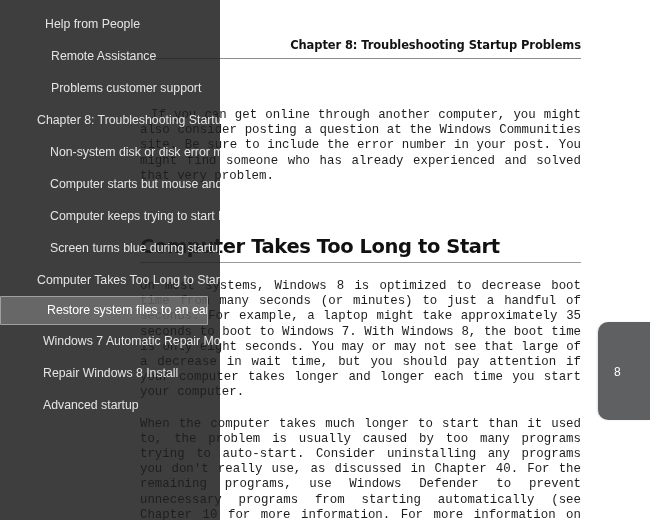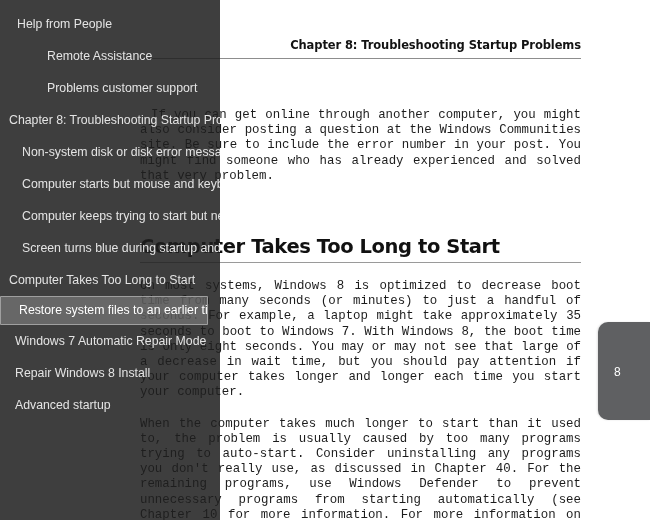--- a/index.html
+++ b/index.html
@@ -134,31 +134,32 @@
   .toc-item {
     position: relative;
     height: 32px;
     line-height: 32px;
     white-space: nowrap;
     overflow: hidden;
     color: #e4e4e4;
     font-family: "Liberation Sans", sans-serif;
     font-size: 12.3px;
     box-sizing: border-box;
+    padding-left: 28px;
   }
   .toc-item .lbl {
     display: block;
     overflow: hidden;
     text-overflow: clip;
     white-space: nowrap;
   }
 
   
   .lvl0 .lbl { padding-left: 17px; }
-  .lvl1 .lbl { padding-left: 23px; margin-left: 24px; }
+  .lvl1 .lbl { padding-left: 23px; }
   .lvl2 .lbl { padding-left: 9px; }
   .lvl3 .lbl { padding-left: 15px; }
   .lvl4 .lbl { padding-left: 22px; }
 
   .toc-item.selected {
     background: rgba(160,160,160,0.42);
     border: 1px solid rgba(205,205,205,0.55);
     width: 208px;
     height: 29px;
     line-height: 27px;

